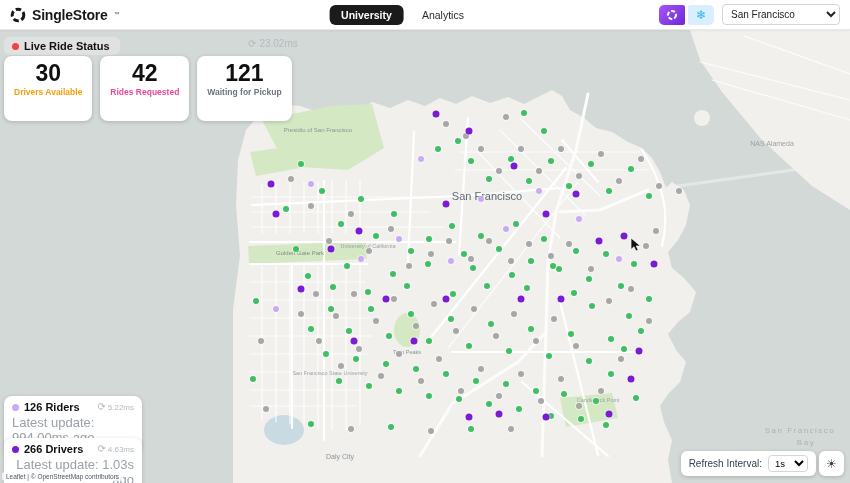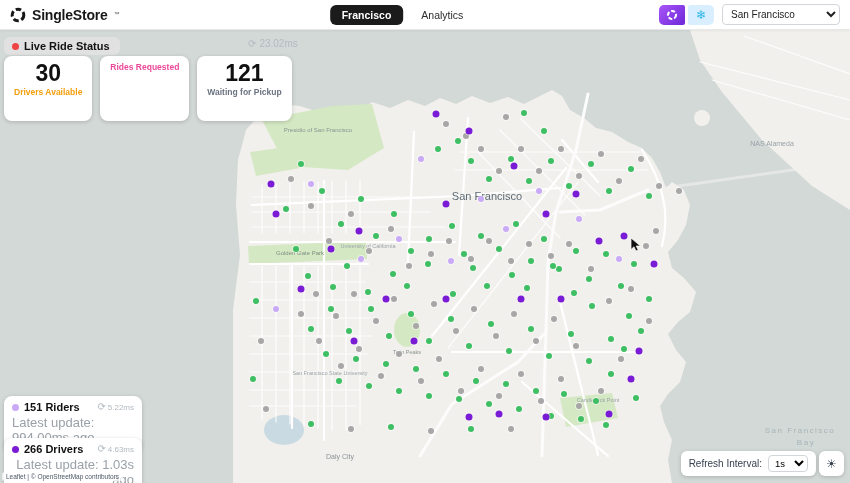--- a/index.html
+++ b/index.html
@@ -442,21 +442,21 @@
 <header class="header">
   <div class="logo">
     <svg width="16" height="16" viewBox="0 0 16 16">
       <circle cx="8" cy="8" r="5.8" fill="none" stroke="#181818" stroke-width="3" stroke-dasharray="5.5 2.6"></circle>
     </svg>
     <span class="logo-text">SingleStore</span>
     <span class="logo-mark">™</span>
   </div>
 
   <nav class="tabs">
-    <button class="tab active">Francisco</button>
+    <button class="tab active">University</button>
     <button class="tab">Analytics</button>
   </nav>
 
   <div class="header-right">
     <div class="db-toggle">
       <button class="db-btn db-singlestore">
         <svg width="14" height="14" viewBox="0 0 16 16">
           <circle cx="8" cy="8" r="4.6" fill="none" stroke="#ffffff" stroke-width="2.4" stroke-dasharray="4.5 2.2"></circle>
         </svg>
       </button>
@@ -479,32 +479,33 @@
   <span class="refresh-glyph">⟳</span>
   <span>23.02ms</span>
 </div>
 
 <div class="stats-row">
   <div class="stat-card">
     <div class="stat-value">30</div>
     <div class="stat-label" style="color: rgb(245, 158, 11);">Drivers Available</div>
   </div>
   <div class="stat-card">
+    <div class="stat-value">42</div>
     <div class="stat-label" style="color: rgb(236, 72, 153);">Rides Requested</div>
   </div>
   <div class="stat-card">
     <div class="stat-value">121</div>
     <div class="stat-label" style="color: rgb(107, 114, 128);">Waiting for Pickup</div>
   </div>
 </div>
 
 <div class="entity-card riders">
   <div class="entity-top">
     <span class="entity-dot" style="background: rgb(201, 170, 247);"></span>
-    <span class="entity-title">151 Riders</span>
+    <span class="entity-title">126 Riders</span>
     <span class="entity-latency">
       <span class="refresh-glyph">⟳</span>
       <span>5.22ms</span>
     </span>
   </div>
   <div class="entity-update">Latest update: 994.00ms ago</div>
 </div>
 
 <div class="entity-card drivers">
   <div class="entity-top">

